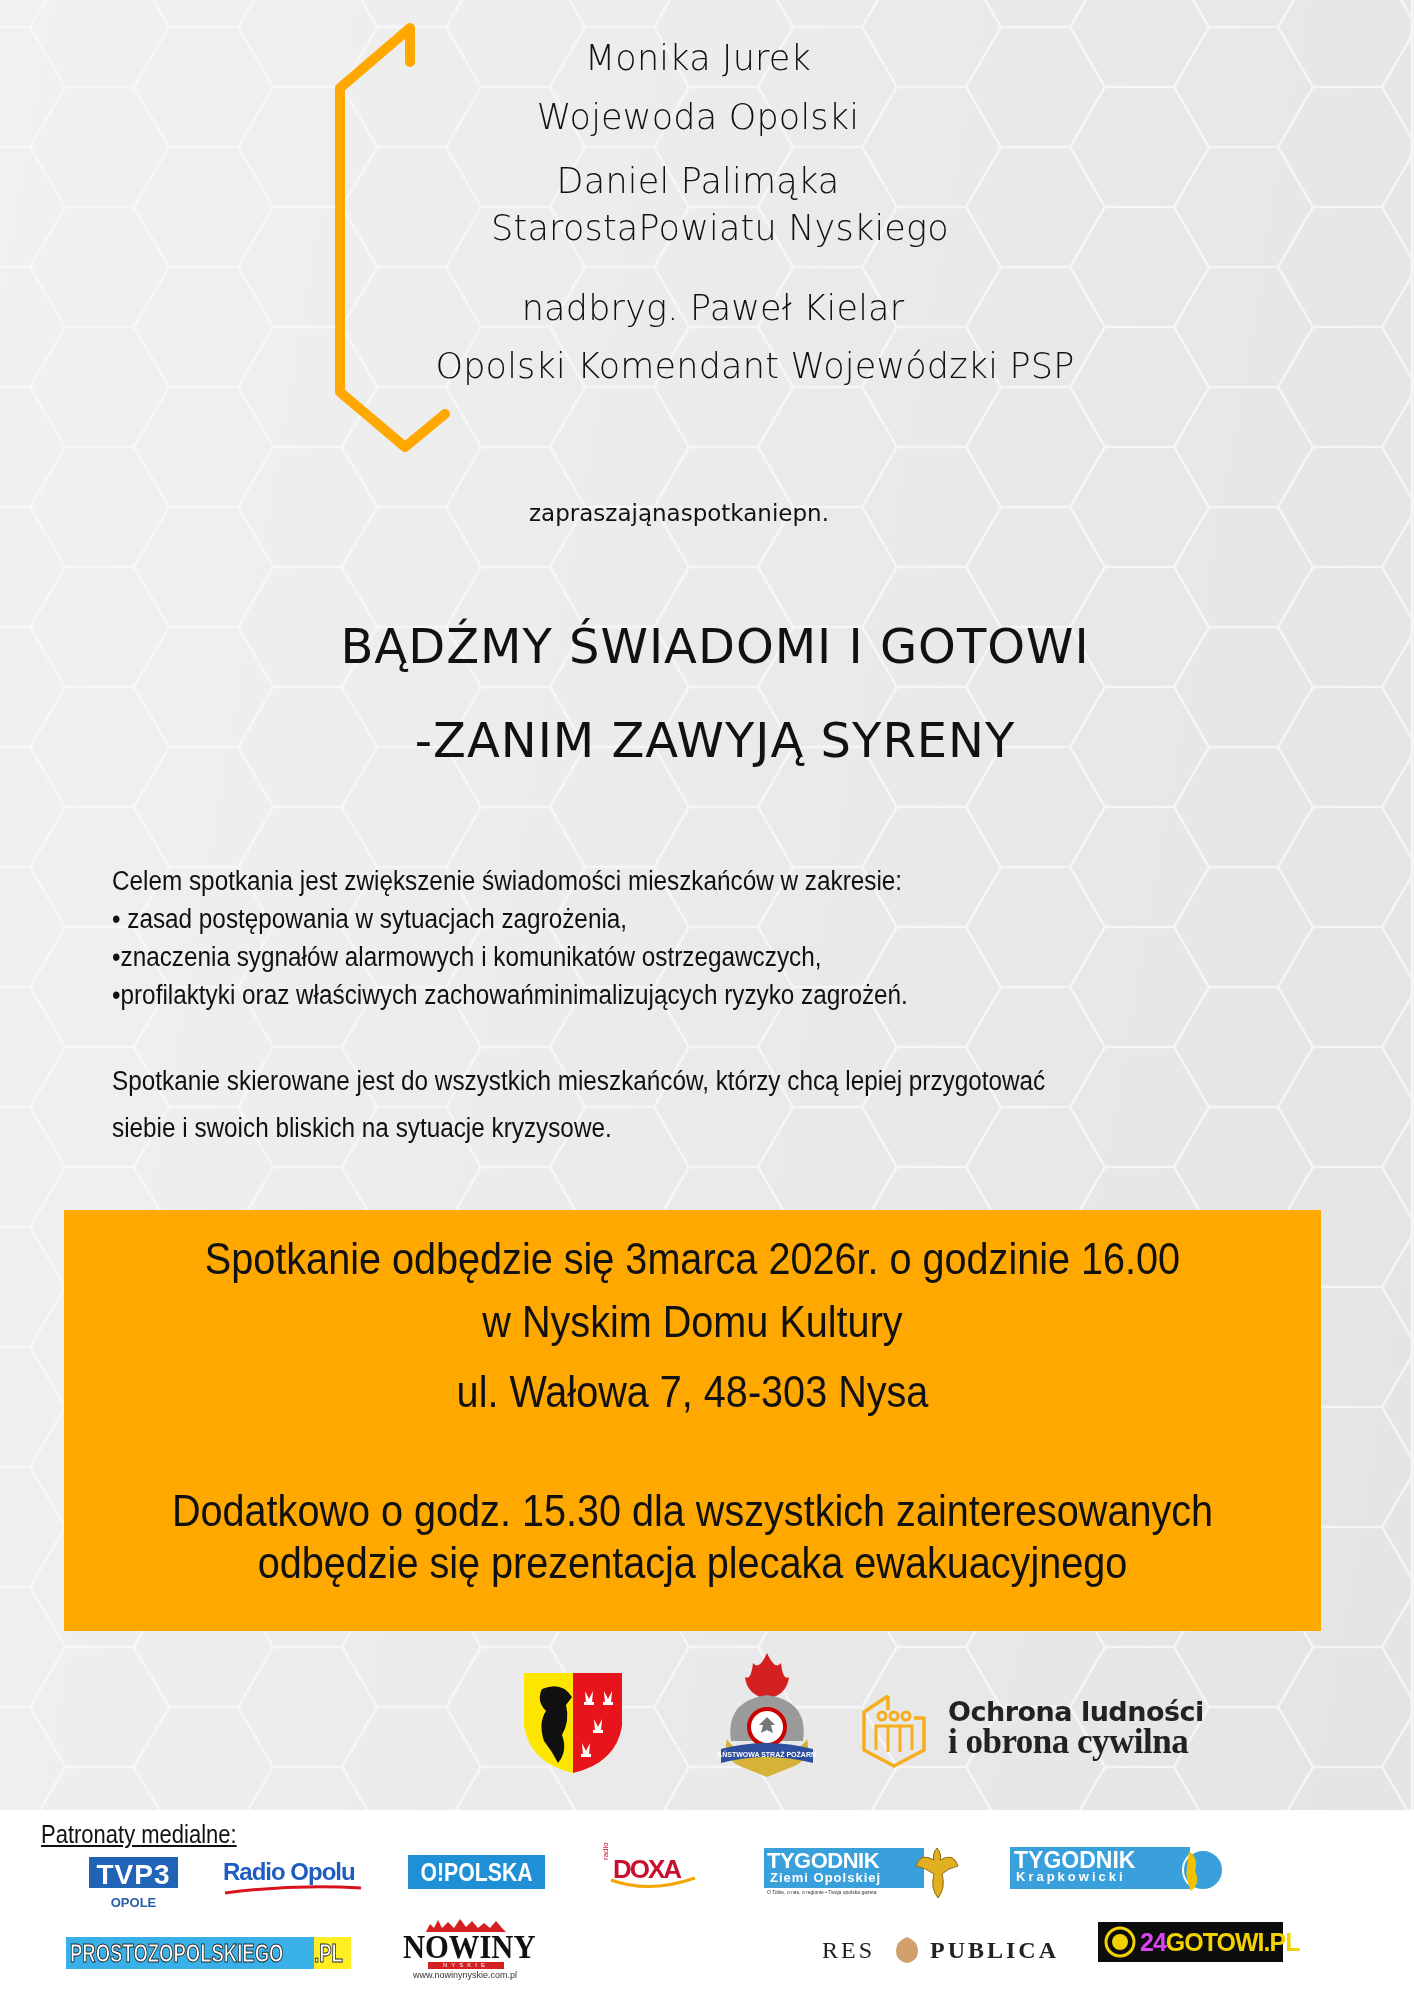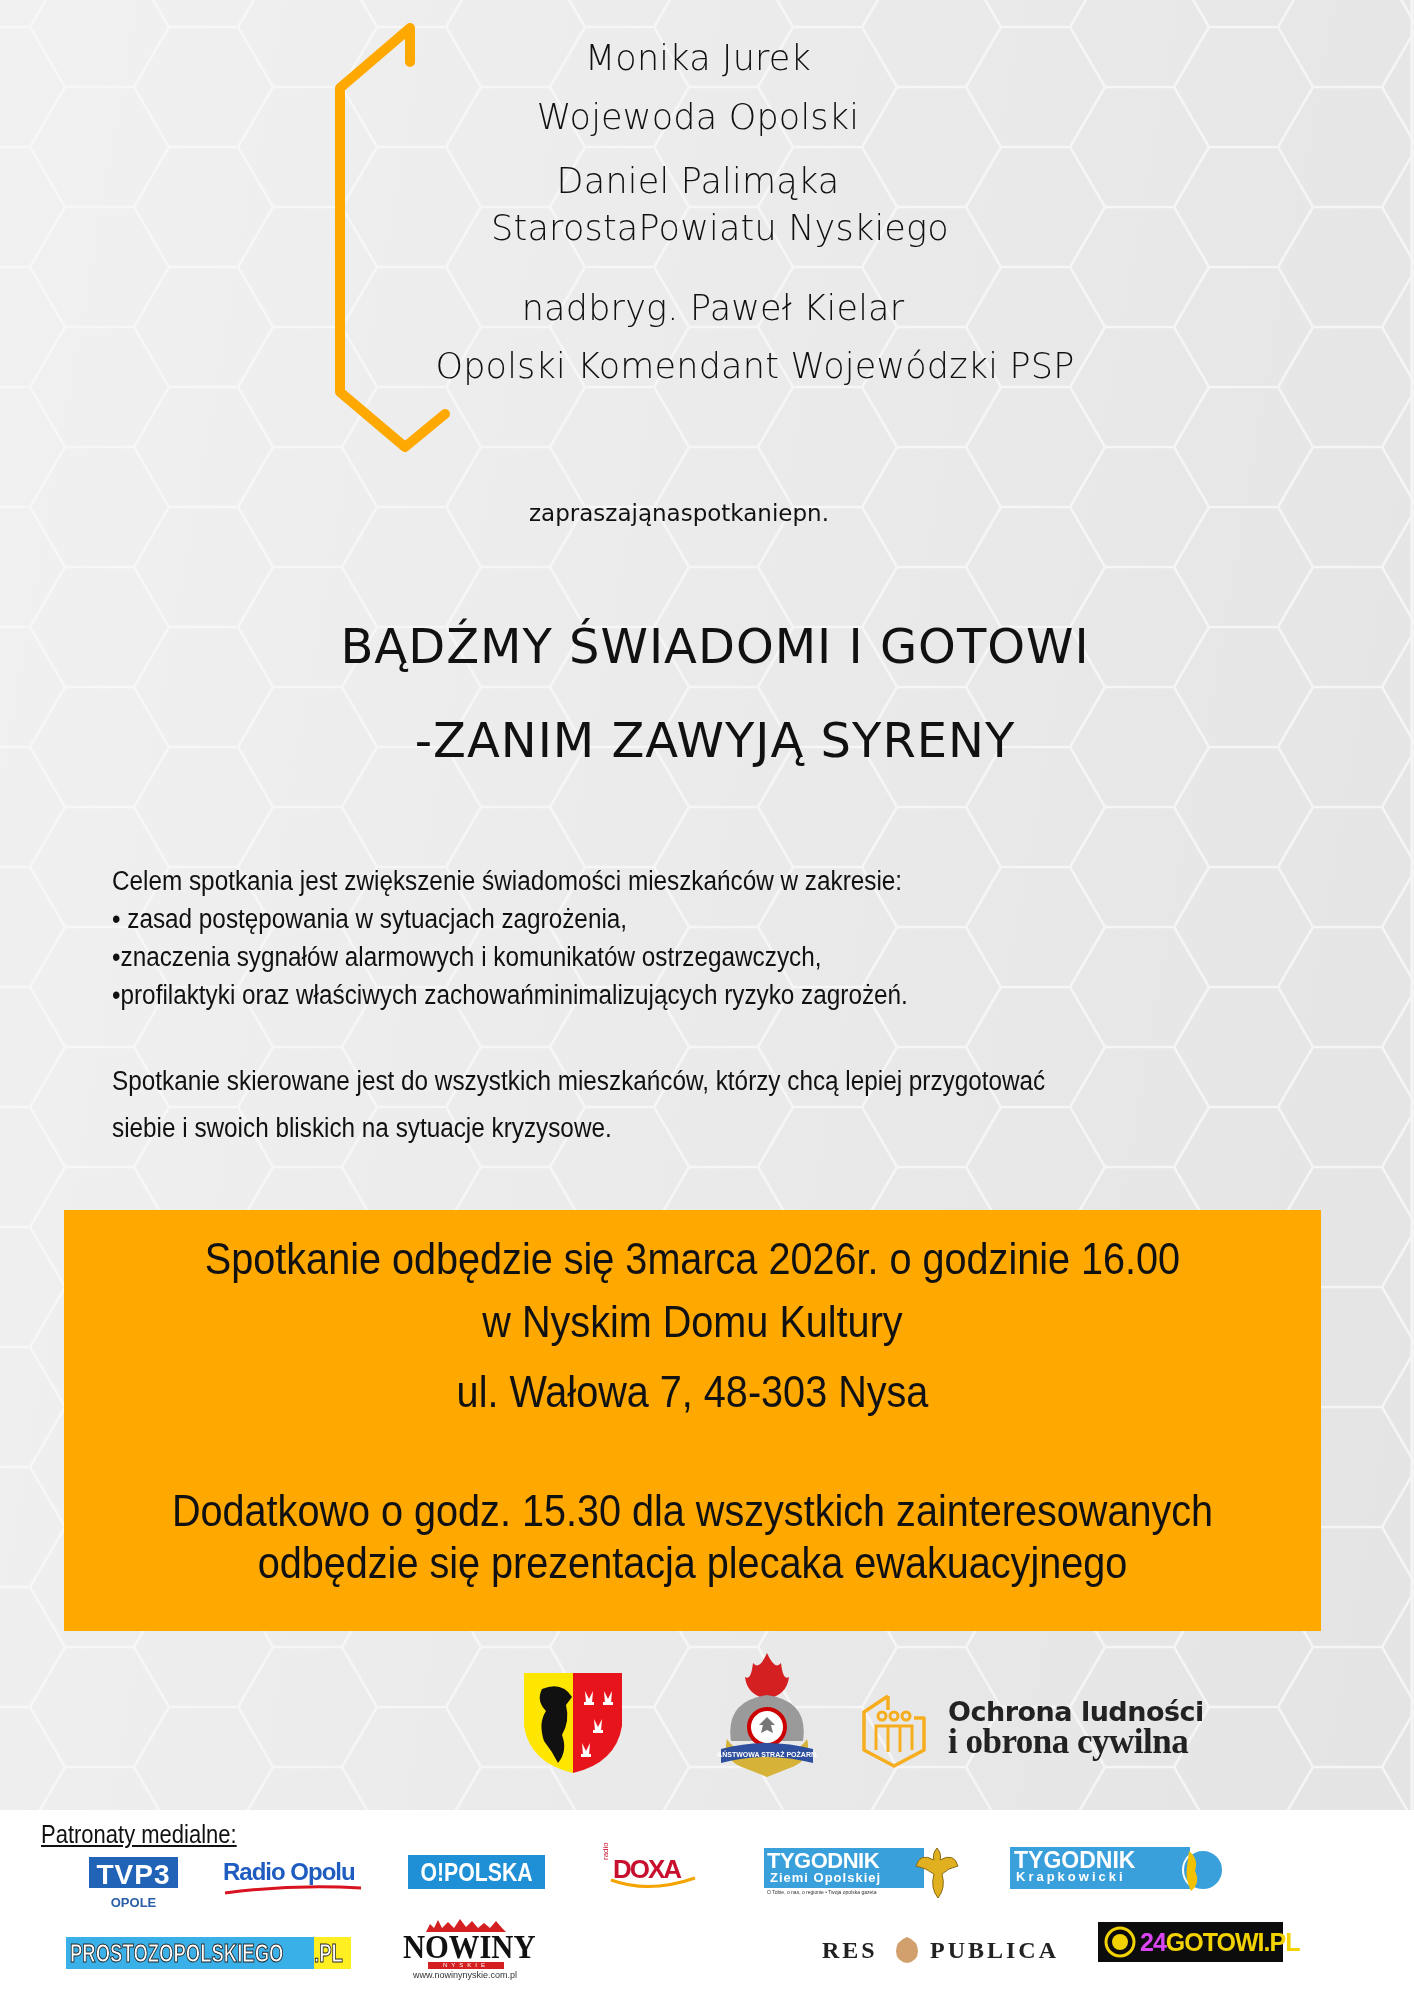--- a/index.html
+++ b/index.html
@@ -174,21 +174,21 @@
 
 <div class="logo" style="left:569px;top:2000px;width:210px;height:44px;">
   <svg class="abs" style="left:0;top:0;" width="40" height="44">
       <ellipse cx="20" cy="22" rx="18" ry="21" fill="#2bb36b"></ellipse>
       <path d="M14 10 Q24 6 28 14 Q26 22 30 30 Q22 36 14 30 Q18 22 12 18 Z" fill="none" stroke="#113" stroke-width="2"></path>
     </svg>
   <div class="abs" style="left:48px;top:2px;font-family:'DejaVu Sans',sans-serif;font-weight:bold;font-size:29px;color:#2bb36b;">pradziady</div>
 </div>
 
 <div class="logo" style="left:822px;top:1933px;width:228px;height:34px;">
-  <div class="abs" style="left:0;top:4px;font-family:'Liberation Serif',serif;font-weight:bold;font-size:24px;color:#222;letter-spacing:3px;">RES</div>
+  <div class="abs" style="left:0;top:4px;font-family:'Liberation Serif',serif;font-weight:normal;font-size:24px;color:#222;letter-spacing:3px;">RES</div>
   <svg class="abs" style="left:70px;top:2px;" width="30" height="30">
       <path d="M15 2 Q26 6 26 16 Q26 26 15 28 Q4 26 4 16 Q4 6 15 2 Z" fill="#d2a06c"></path>
     </svg>
   <div class="abs" style="left:108px;top:4px;font-family:'Liberation Serif',serif;font-weight:bold;font-size:24px;color:#222;letter-spacing:3px;">PUBLICA</div>
 </div>
 
 <div class="logo" style="left:1098px;top:1922px;width:185px;height:40px;background:#0c0c0c;">
   <svg class="abs" style="left:6px;top:4px;" width="32" height="32">
       <circle cx="16" cy="16" r="14" fill="none" stroke="#f2d200" stroke-width="3"></circle>
       <circle cx="16" cy="16" r="8" fill="#f2d200"></circle>

